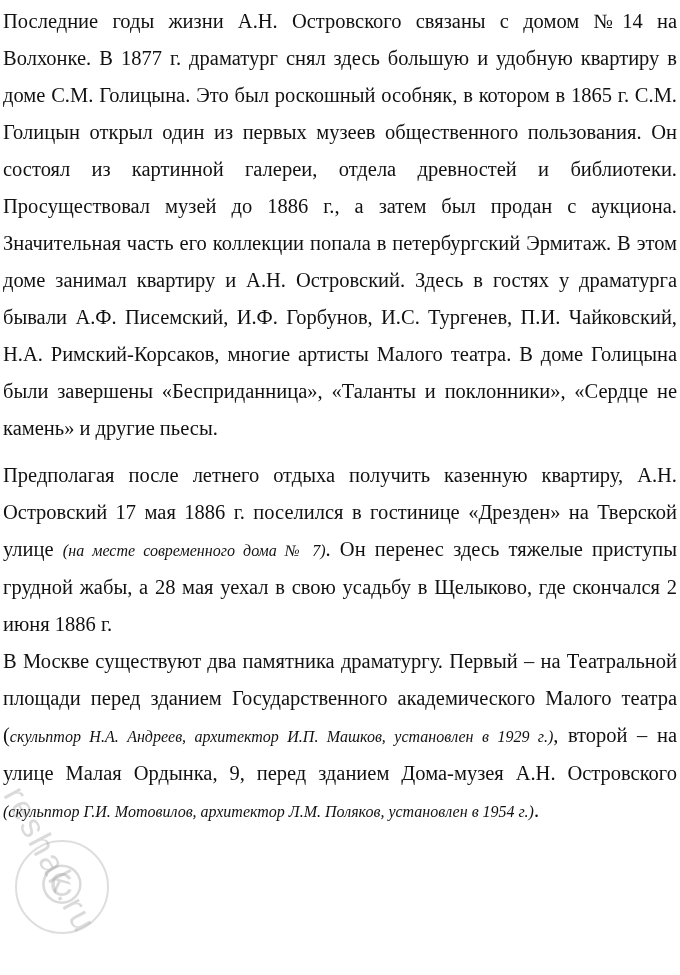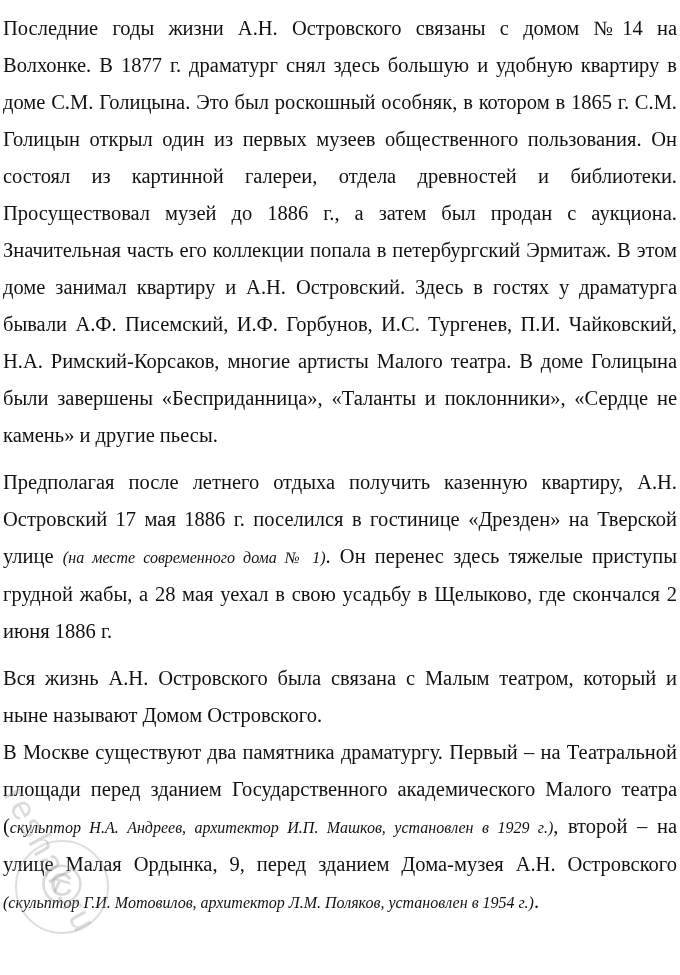--- a/index.html
+++ b/index.html
@@ -7,21 +7,21 @@
     width: 680px; height: 975px; overflow: hidden; position: relative;
     font-family: "Liberation Serif", "DejaVu Serif", serif;
     color: #111;
   }
   .page { position: absolute; left: 0; top: 0; width: 674px; padding: 0 3px 0 3px; }
   p {
     margin: 0; font-size: 20.5px; line-height: 37px;
     text-align: justify; text-align-last: left;
     word-spacing: 0px;
   }
-  .p1 { margin-top: 10px; }
+  .p1 { margin-top: 3px; }
   .p2 { margin-top: 10px; }
   .p3 { margin-top: 10px; }
   .p4 { }
   .note { font-style: italic; font-size: 16px; }
   .watermark {
     position: absolute; left: 15px; top: 840px; width: 90px; height: 90px;
     border: 2px solid rgba(160,160,160,0.35); border-radius: 50%;
     color: rgba(150,150,150,0.35); font-family: "Liberation Sans", sans-serif;
     font-size: 56px; text-align: center; line-height: 86px; pointer-events: none;
   }
@@ -31,21 +31,20 @@
     color: rgba(150,150,150,0.35); font-family: "Liberation Sans", sans-serif;
     font-size: 34px; letter-spacing: 2px; pointer-events: none;
   }
 </style>
 </head>
 <body>
 
 <div class="page">
   <p class="p1">Последние годы жизни А.Н. Островского связаны с домом №14 на Волхонке. В 1877 г. драматург снял здесь большую и удобную квартиру в доме С.М. Голицына. Это был роскошный особняк, в котором в 1865 г. С.М. Голицын открыл один из первых музеев общественного пользования. Он состоял из картинной галереи, отдела древностей и библиотеки. Просуществовал музей до 1886 г., а затем был продан с аукциона. Значительная часть его коллекции попала в петербургский Эрмитаж. В этом доме занимал квартиру и А.Н. Островский. Здесь в гостях у драматурга бывали А.Ф. Писемский, И.Ф. Горбунов, И.С. Тургенев, П.И. Чайковский, Н.А. Римский-Корсаков, многие артисты Малого театра. В доме Голицына были завершены «Бесприданница», «Таланты и поклонники», «Сердце не камень» и другие пьесы.</p>
 
-  <p class="p2"><span>Предполагая после летнего отдыха получить казенную квартиру, А.Н. Островский 17 мая 1886 г. поселился в гостинице «Дрезден» на Тверской улице </span><span class="note">(на месте современного дома № 1)</span><span>. Он перенес здесь тяжелые приступы грудной жабы, а 28 мая уехал в свою усадьбу в Щелыково, где скончался 2 июня 1886 г.</span></p>
+  <p class="p2"><span>Предполагая после летнего отдыха получить казенную квартиру, А.Н. Островский 17 мая 1886 г. поселился в гостинице «Дрезден» на Тверской улице </span><span class="note">(на месте современного дома № 7)</span><span>. Он перенес здесь тяжелые приступы грудной жабы, а 28 мая уехал в свою усадьбу в Щелыково, где скончался 2 июня 1886 г.</span></p>
 
-  <p class="p3">Вся жизнь А.Н. Островского была связана с Малым театром, который и ныне называют Домом Островского.</p>
 
   <p class="p4"><span>В Москве существуют два памятника драматургу. Первый – на Театральной площади перед зданием Государственного академического Малого театра (</span><span class="note">скульптор Н.А. Андреев, архитектор И.П. Машков, установлен в 1929 г.)</span><span>, второй – на улице Малая Ордынка, 9, перед зданием Дома-музея А.Н. Островского </span><span class="note">(скульптор Г.И. Мотовилов, архитектор Л.М. Поляков, установлен в 1954 г.)</span><span>.</span></p>
 </div>
 
 <div class="wm-text">reshak.ru</div>
 <div class="watermark">©</div>
 
 </body></html>

